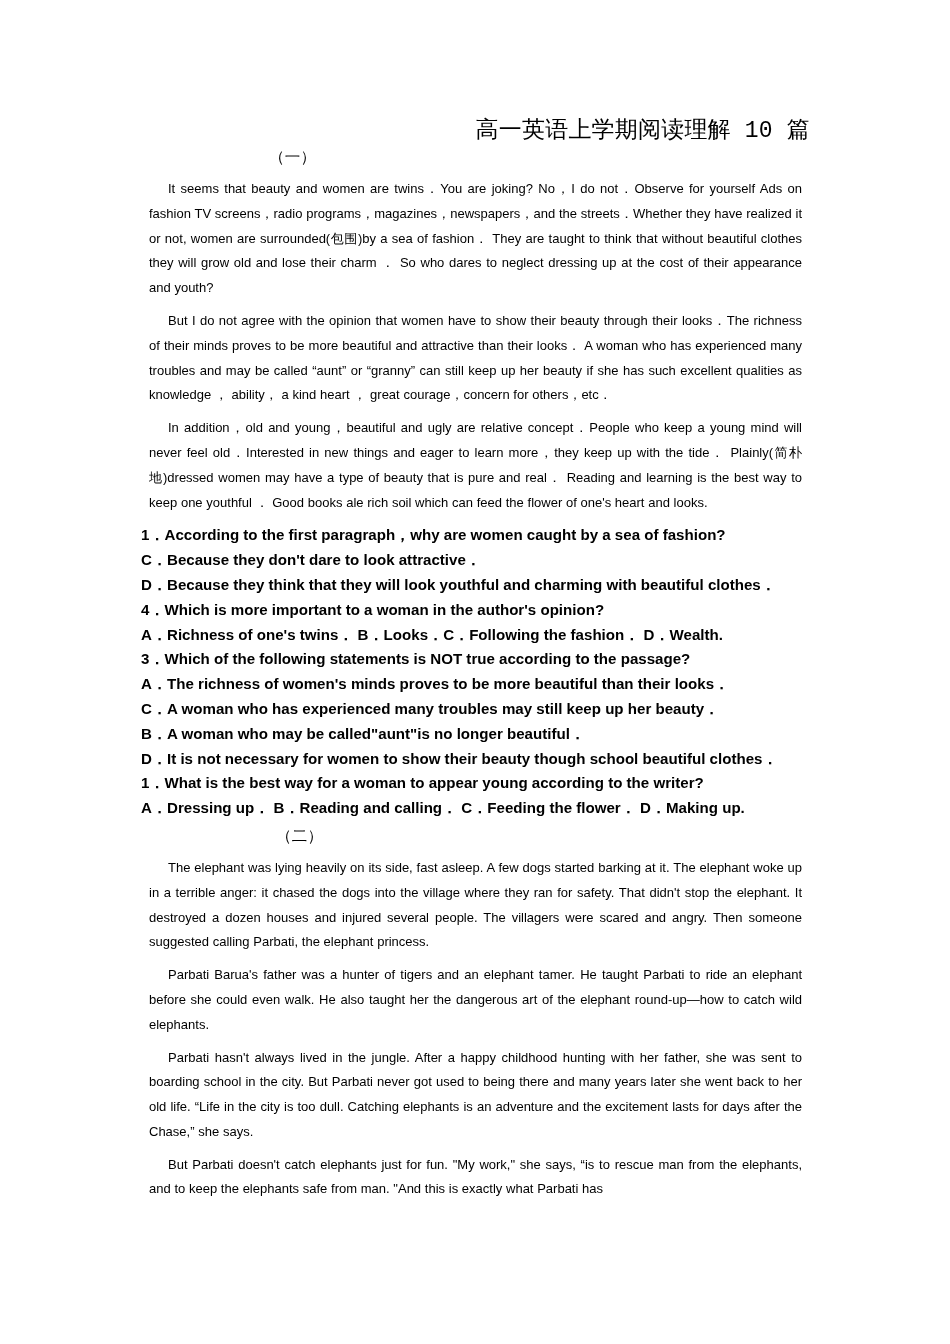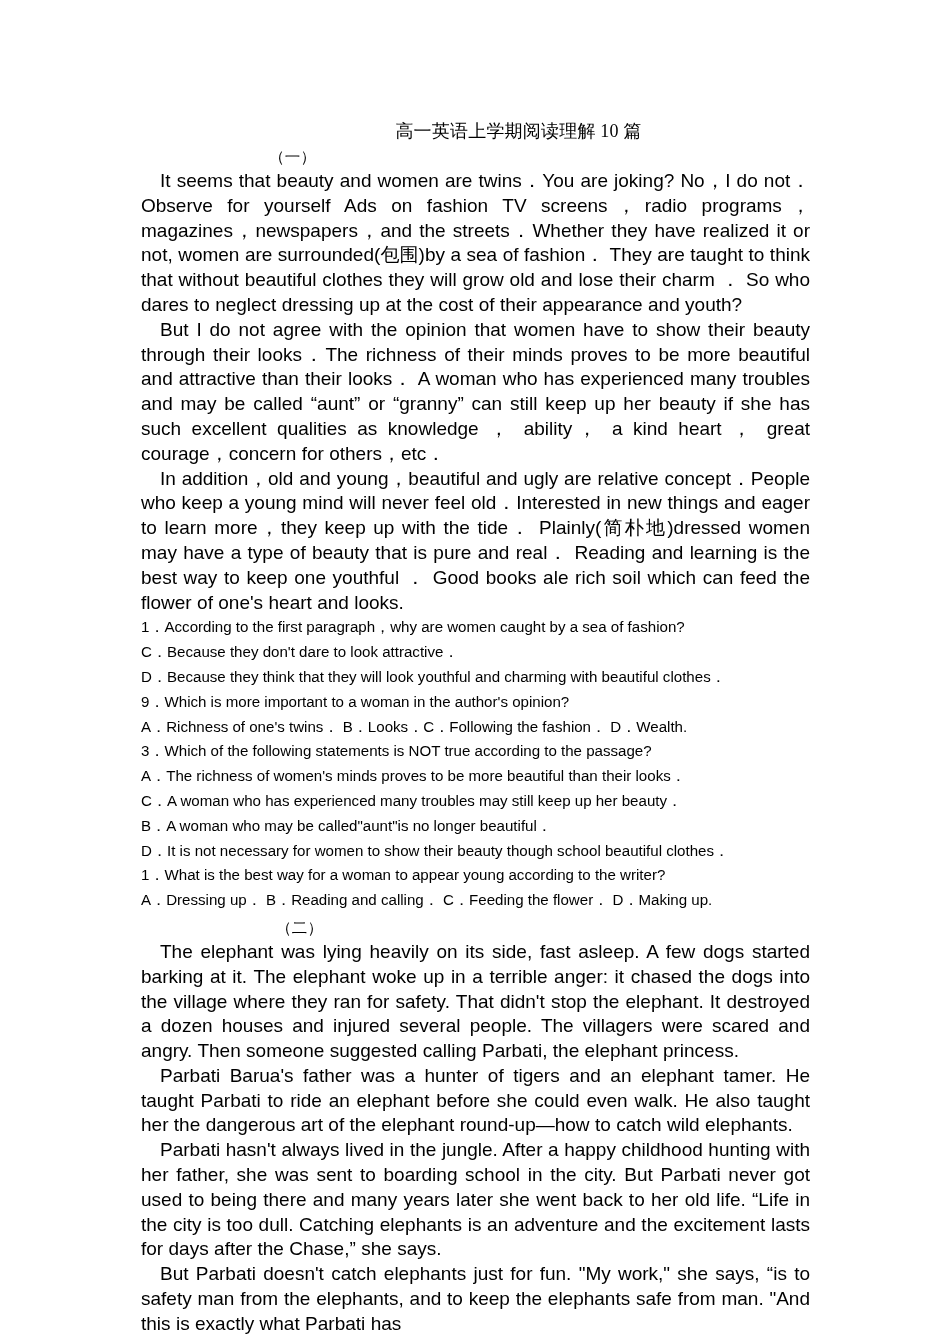--- a/index.html
+++ b/index.html
@@ -17,57 +17,58 @@
     color: #000000;
   }
   .content {
     position: absolute;
     left: 141px;
     top: 118px;
     width: 669px;
   }
   
   .doc-title {
-    font-family: Liberation Serif, serif;
-    font-size: 18px;
+    font-family: Liberation Mono, monospace;
+    font-size: 23px;
     line-height: 26px;
-    text-align: center;
+    text-align: right;
     padding-left: 86px;
     letter-spacing: 0.2px;
     white-space: nowrap;
   }
   .section-head {
     font-family: "Liberation Serif", "DejaVu Serif", serif;
     font-size: 15.5px;
     line-height: 25px;
     text-align: left;
     padding-left: 128px;
     letter-spacing: 0.3px;
   }
   .section-head.two {
     padding-left: 135px;
     margin-top: 2px;
   }
   
   p.para {
-    margin: 0;
-    font-size: 19px;
+    margin: 8px;
+    font-size: 13px;
     line-height: 24.8px;
     text-align: justify;
     text-justify: inter-word;
     text-indent: 19px;
     word-spacing: 0.1px;
     hyphens: none;
   }
   
   .qline {
     font-size: 15.1px;
     line-height: 24.8px;
     text-align: left;
     white-space: nowrap;
+    font-weight: bold;
   }
 </style>
 </head>
 <body>
 
 <div class="page">
   <div class="content">
 
     <div class="doc-title">高一英语上学期阅读理解 10 篇</div>
 
@@ -75,34 +76,34 @@
 
     <p class="para">It seems that beauty and women are twins．You are joking? No，I do not．Observe for yourself Ads on fashion TV screens，radio programs，magazines，newspapers，and the streets．Whether they have realized it or not, women are surrounded(包围)by a sea of fashion． They are taught to think that without beautiful clothes they will grow old and lose their charm ． So who dares to neglect dressing up at the cost of their appearance and youth?</p>
 
     <p class="para">But I do not agree with the opinion that women have to show their beauty through their looks．The richness of their minds proves to be more beautiful and attractive than their looks． A woman who has experienced many troubles and may be called “aunt” or “granny” can still keep up her beauty if she has such excellent qualities as knowledge ， ability， a kind heart ， great courage，concern for others，etc．</p>
 
     <p class="para">In addition，old and young，beautiful and ugly are relative concept．People who keep a young mind will never feel old．Interested in new things and eager to learn more，they keep up with the tide． Plainly(简朴地)dressed women may have a type of beauty that is pure and real． Reading and learning is the best way to keep one youthful ． Good books ale rich soil which can feed the flower of one's heart and looks.</p>
 
     <div class="qline">1．According to the first paragraph，why are women caught by a sea of fashion?</div>
     <div class="qline">C．Because they don't dare to look attractive．</div>
     <div class="qline">D．Because they think that they will look youthful and charming with beautiful clothes．</div>
-    <div class="qline">9．Which is more important to a woman in the author's opinion?</div>
+    <div class="qline">4．Which is more important to a woman in the author's opinion?</div>
     <div class="qline">A．Richness of one's twins． B．Looks．C．Following the fashion． D．Wealth.</div>
     <div class="qline">3．Which of the following statements is NOT true according to the passage?</div>
     <div class="qline">A．The richness of women's minds proves to be more beautiful than their looks．</div>
     <div class="qline">C．A woman who has experienced many troubles may still keep up her beauty．</div>
     <div class="qline">B．A woman who may be called"aunt"is no longer beautiful．</div>
     <div class="qline">D．It is not necessary for women to show their beauty though school beautiful clothes．</div>
     <div class="qline">1．What is the best way for a woman to appear young according to the writer?</div>
     <div class="qline">A．Dressing up． B．Reading and calling． C．Feeding the flower． D．Making up.</div>
 
     <div class="section-head two">（二）</div>
 
     <p class="para">The elephant was lying heavily on its side, fast asleep. A few dogs started barking at it. The elephant woke up in a terrible anger: it chased the dogs into the village where they ran for safety. That didn't stop the elephant. It destroyed a dozen houses and injured several people. The villagers were scared and angry. Then someone suggested calling Parbati, the elephant princess.</p>
 
     <p class="para">Parbati Barua's father was a hunter of tigers and an elephant tamer. He taught Parbati to ride an elephant before she could even walk. He also taught her the dangerous art of the elephant round-up—how to catch wild elephants.</p>
 
     <p class="para">Parbati hasn't always lived in the jungle. After a happy childhood hunting with her father, she was sent to boarding school in the city. But Parbati never got used to being there and many years later she went back to her old life. “Life in the city is too dull. Catching elephants is an adventure and the excitement lasts for days after the Chase,” she says.</p>
 
-    <p class="para">But Parbati doesn't catch elephants just for fun. "My work," she says, “is to safety man from the elephants, and to keep the elephants safe from man. "And this is exactly what Parbati has</p>
+    <p class="para">But Parbati doesn't catch elephants just for fun. "My work," she says, “is to rescue man from the elephants, and to keep the elephants safe from man. "And this is exactly what Parbati has</p>
 
   </div>
 </div>
 
 </body></html>

